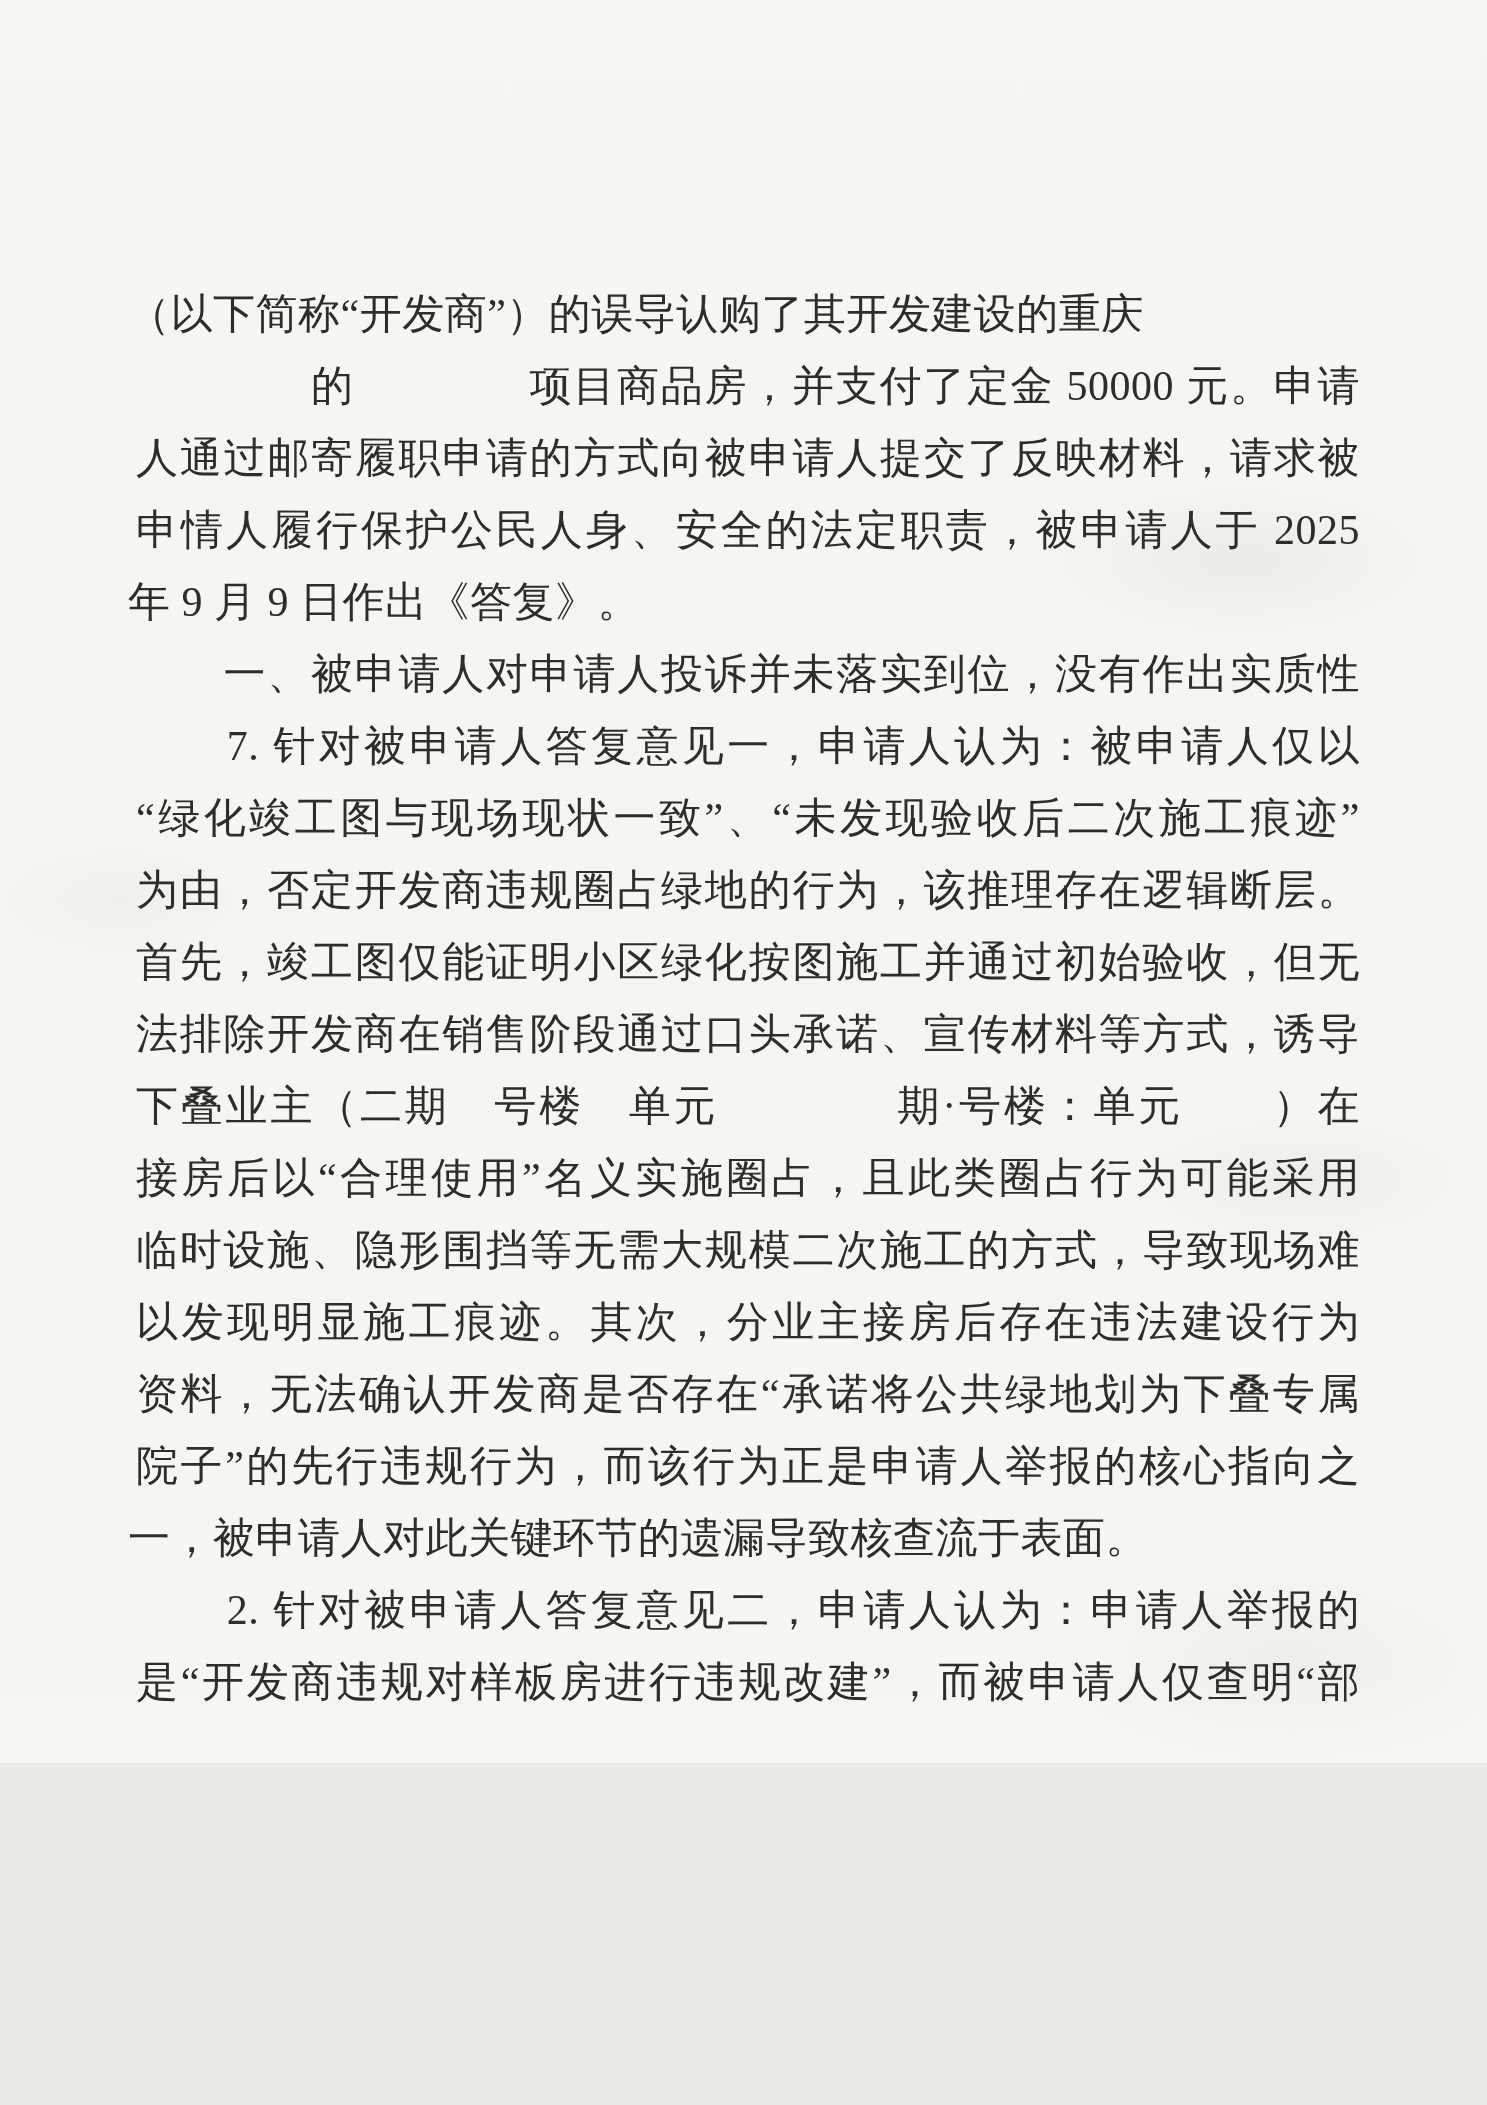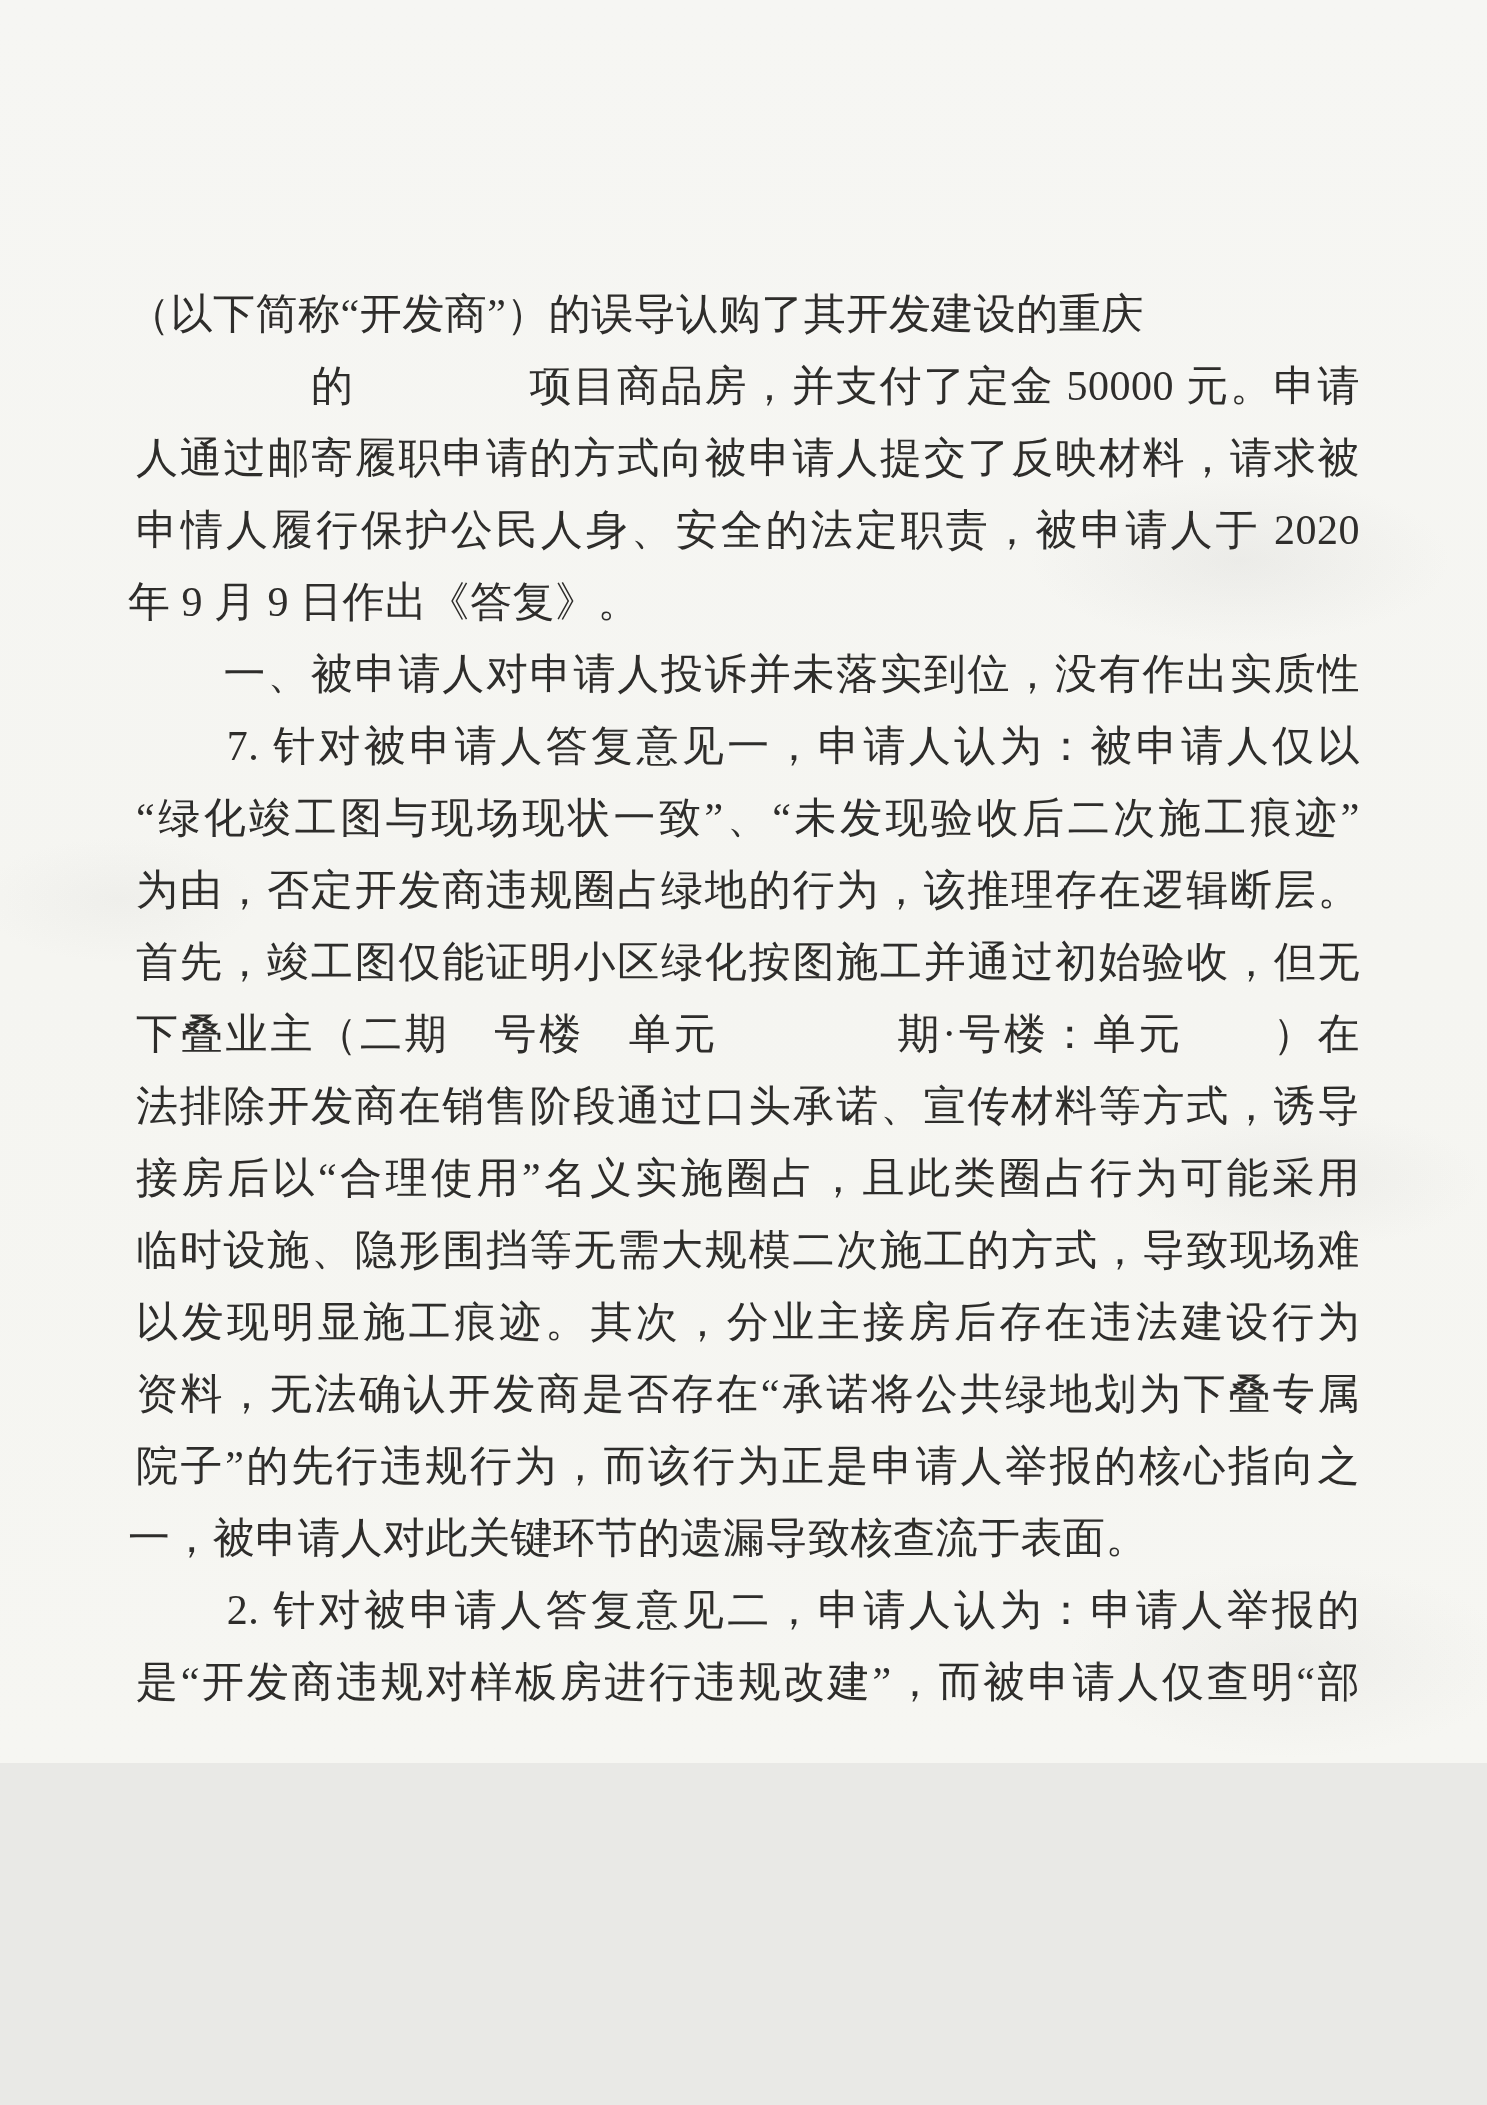--- a/index.html
+++ b/index.html
@@ -58,29 +58,29 @@
   }
 </style>
 </head>
 <body>
 
 <div class="page">
   <div class="text-block">
     <div class="line">（以下简称“开发商”）的误导认购了其开发建设的重庆</div>
     <div class="line justify">　　　　的　　　　项目商品房，并支付了定金 50000 元。申请</div>
     <div class="line justify">人通过邮寄履职申请的方式向被申请人提交了反映材料，请求被</div>
-    <div class="line justify">申情人履行保护公民人身、安全的法定职责，被申请人于 2020</div>
+    <div class="line justify">申情人履行保护公民人身、安全的法定职责，被申请人于 2025</div>
     <div class="line">年 9 月 9 日作出《答复》。</div>
     <div class="line justify">　　一、被申请人对申请人投诉并未落实到位，没有作出实质性</div>
     <div class="line justify">　　7. 针对被申请人答复意见一，申请人认为：被申请人仅以</div>
     <div class="line justify">“绿化竣工图与现场现状一致”、“未发现验收后二次施工痕迹”</div>
     <div class="line justify">为由，否定开发商违规圈占绿地的行为，该推理存在逻辑断层。</div>
     <div class="line justify">首先，竣工图仅能证明小区绿化按图施工并通过初始验收，但无</div>
+    <div class="line justify">法排除开发商在销售阶段通过口头承诺、宣传材料等方式，诱导</div>
     <div class="line justify">下叠业主（二期　号楼　单元　　　　期·号楼：单元　　）在</div>
-    <div class="line justify">法排除开发商在销售阶段通过口头承诺、宣传材料等方式，诱导</div>
     <div class="line justify">接房后以“合理使用”名义实施圈占，且此类圈占行为可能采用</div>
     <div class="line justify">临时设施、隐形围挡等无需大规模二次施工的方式，导致现场难</div>
     <div class="line justify">以发现明显施工痕迹。其次，分业主接房后存在违法建设行为</div>
     <div class="line justify">资料，无法确认开发商是否存在“承诺将公共绿地划为下叠专属</div>
     <div class="line justify">院子”的先行违规行为，而该行为正是申请人举报的核心指向之</div>
     <div class="line">一，被申请人对此关键环节的遗漏导致核查流于表面。</div>
     <div class="line justify">　　2. 针对被申请人答复意见二，申请人认为：申请人举报的</div>
     <div class="line justify">是“开发商违规对样板房进行违规改建”，而被申请人仅查明“部</div>
   </div>
   <div class="footer-page-number">— 2 —</div>

